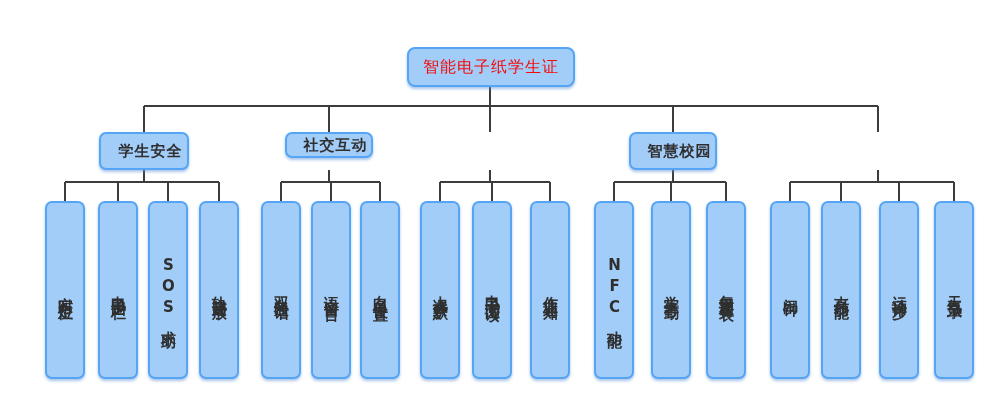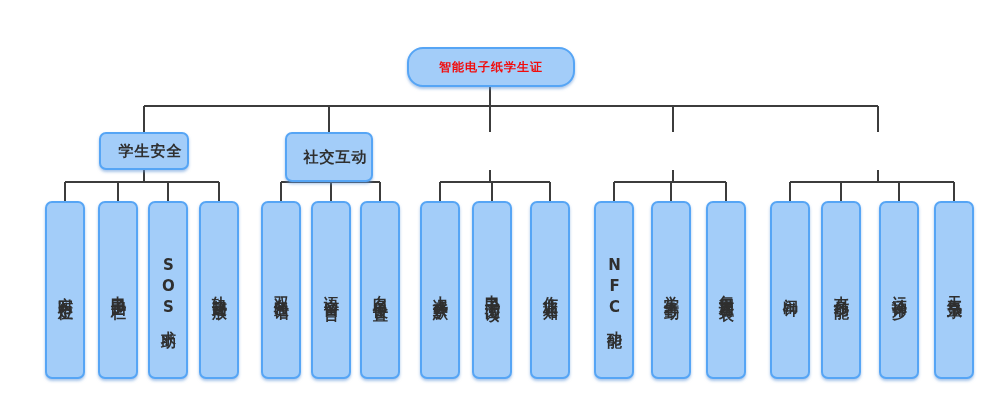--- a/index.html
+++ b/index.html
@@ -22,23 +22,23 @@
     box-sizing: border-box;
     background: var(--node-fill, #a3cdf9);
     border: 2px solid var(--node-border, #56a5f5);
     border-radius: 7px;
     display: flex;
     align-items: center;
     justify-content: center;
     box-shadow: 0 2px 3px rgba(96, 150, 215, 0.55);
   }
   .root-node {
-    border-radius: 16px;
-    font-size: 12px;
-    font-weight: 700;
+    border-radius: 8px;
+    font-size: 16px;
+    font-weight: 400;
     letter-spacing: 1px;
     color: var(--root-text, #f20c0c);
   }
   .cat-node {
     font-size: 15px;
     font-weight: 700;
     letter-spacing: 1px;
     color: var(--text, #2f2f2f);
     padding-left: 13px;
   }
@@ -79,22 +79,25 @@
              M790,182 V201 M841,182 V201 M899,182 V201 M954,182 V201"></path>
   </svg>
 
   <div class="node root-node" style="left:407px;top:47px;width:168px;height:40px">
     <span>智能电子纸学生证</span>
   </div>
 
   <div class="node cat-node" style="left:99px;top:132px;width:90px;height:38px">
     <span>学生安全</span>
   </div>
-  <div class="node cat-node" style="left:285px;top:132px;width:88px;height:50px">
+  <div class="node cat-node" style="left:285px;top:132px;width:88px;height:26px">
     <span>社交互动</span>
+  </div>
+  <div class="node cat-node" style="left:629px;top:132px;width:88px;height:38px">
+    <span>智慧校园</span>
   </div>
 
   <div class="node leaf-node" style="left:45px">
     <span class="vtext">实时定位</span>
   </div>
   <div class="node leaf-node" style="left:98px">
     <span class="vtext">电子围栏</span>
   </div>
   <div class="node leaf-node" style="left:148px">
     <span class="vtext">SOS求助</span>

